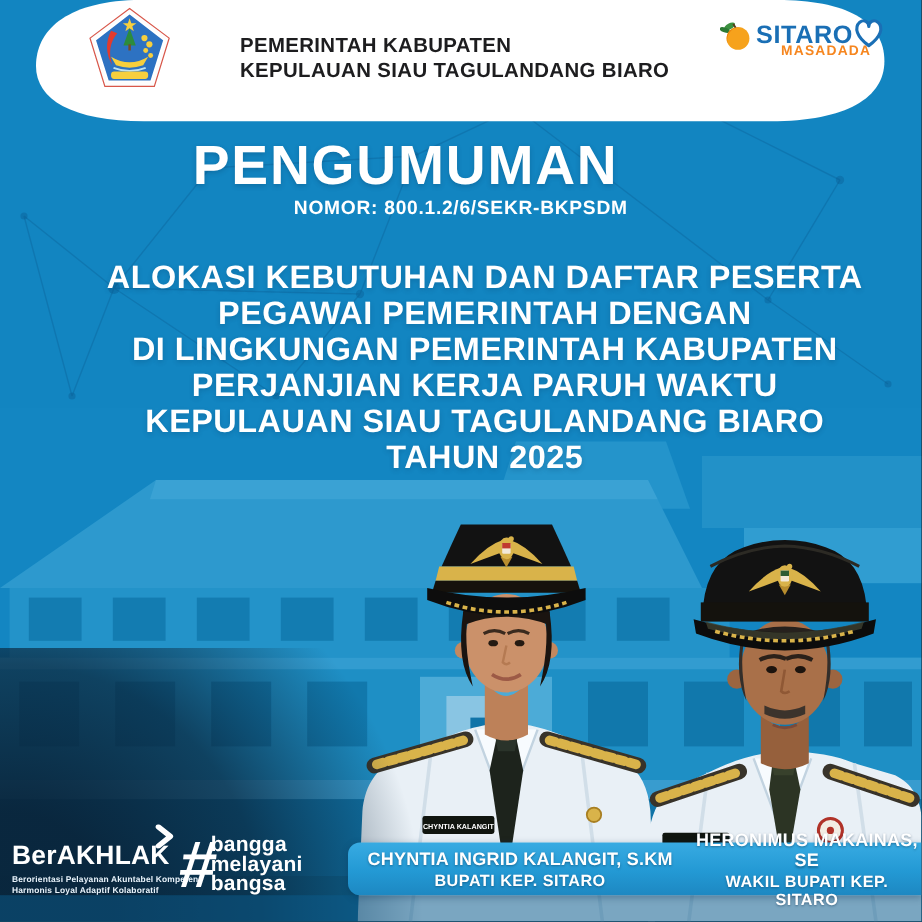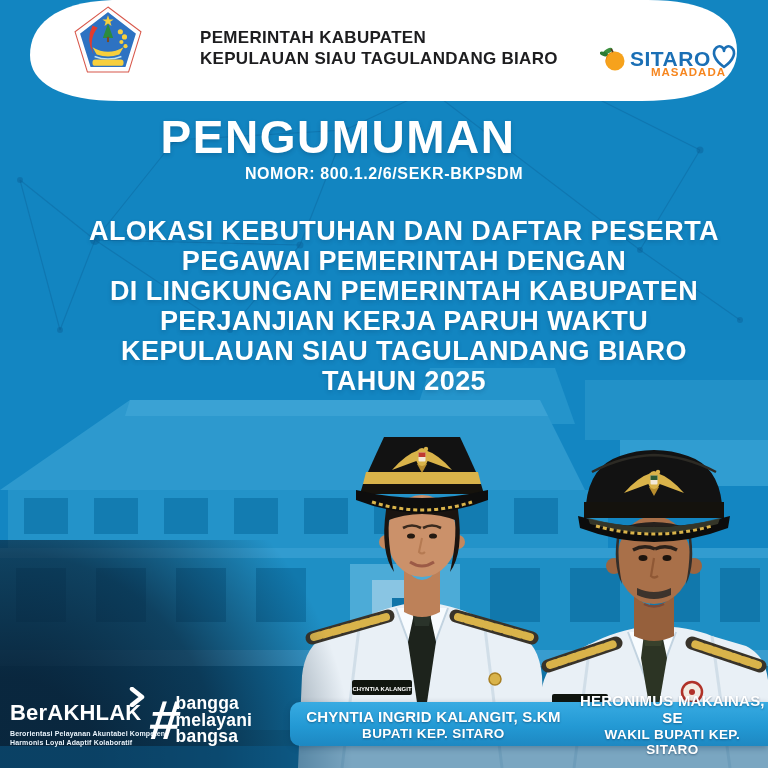--- a/index.html
+++ b/index.html
@@ -10,21 +10,21 @@
     -webkit-font-smoothing:antialiased;
   }
   .abs{position:absolute;}
   svg{display:block;}
 
   
   .header-shape{left:0;top:0;width:768px;height:104px;z-index:7;}
   .seal{left:74px;top:6px;z-index:8;}
   .gov-text{left:152px;top:27px;z-index:8;color:#1d1d1f;font-weight:800;
     font-size:17px;line-height:21px;letter-spacing:.3px;margin-left:48px;}
-  .brand{left:600px;top:16px;width:140px;z-index:8;margin-top:29px;}
+  .brand{left:600px;top:16px;width:140px;z-index:8;}
   .brand-row{display:flex;align-items:center;position:relative;}
   .brand-name{color:#1a6fb5;font-weight:800;font-size:21px;letter-spacing:.5px;margin-left:2px;}
   .brand-heart{margin-left:-2px;margin-top:-6px;}
   .brand-tagline{color:#f6861f;font-weight:800;font-size:11.5px;letter-spacing:1px;
     text-align:right;margin-top:-7px;padding-right:14px;}
 
   
   .title{left:0;top:110px;width:676px;text-align:center;color:#fff;font-weight:800;
     font-size:46px;letter-spacing:1.5px;z-index:6;text-shadow:0 2px 4px rgba(0,45,80,.25);}
   .number{left:0;top:165px;width:768px;text-align:center;color:#fff;font-weight:800;

